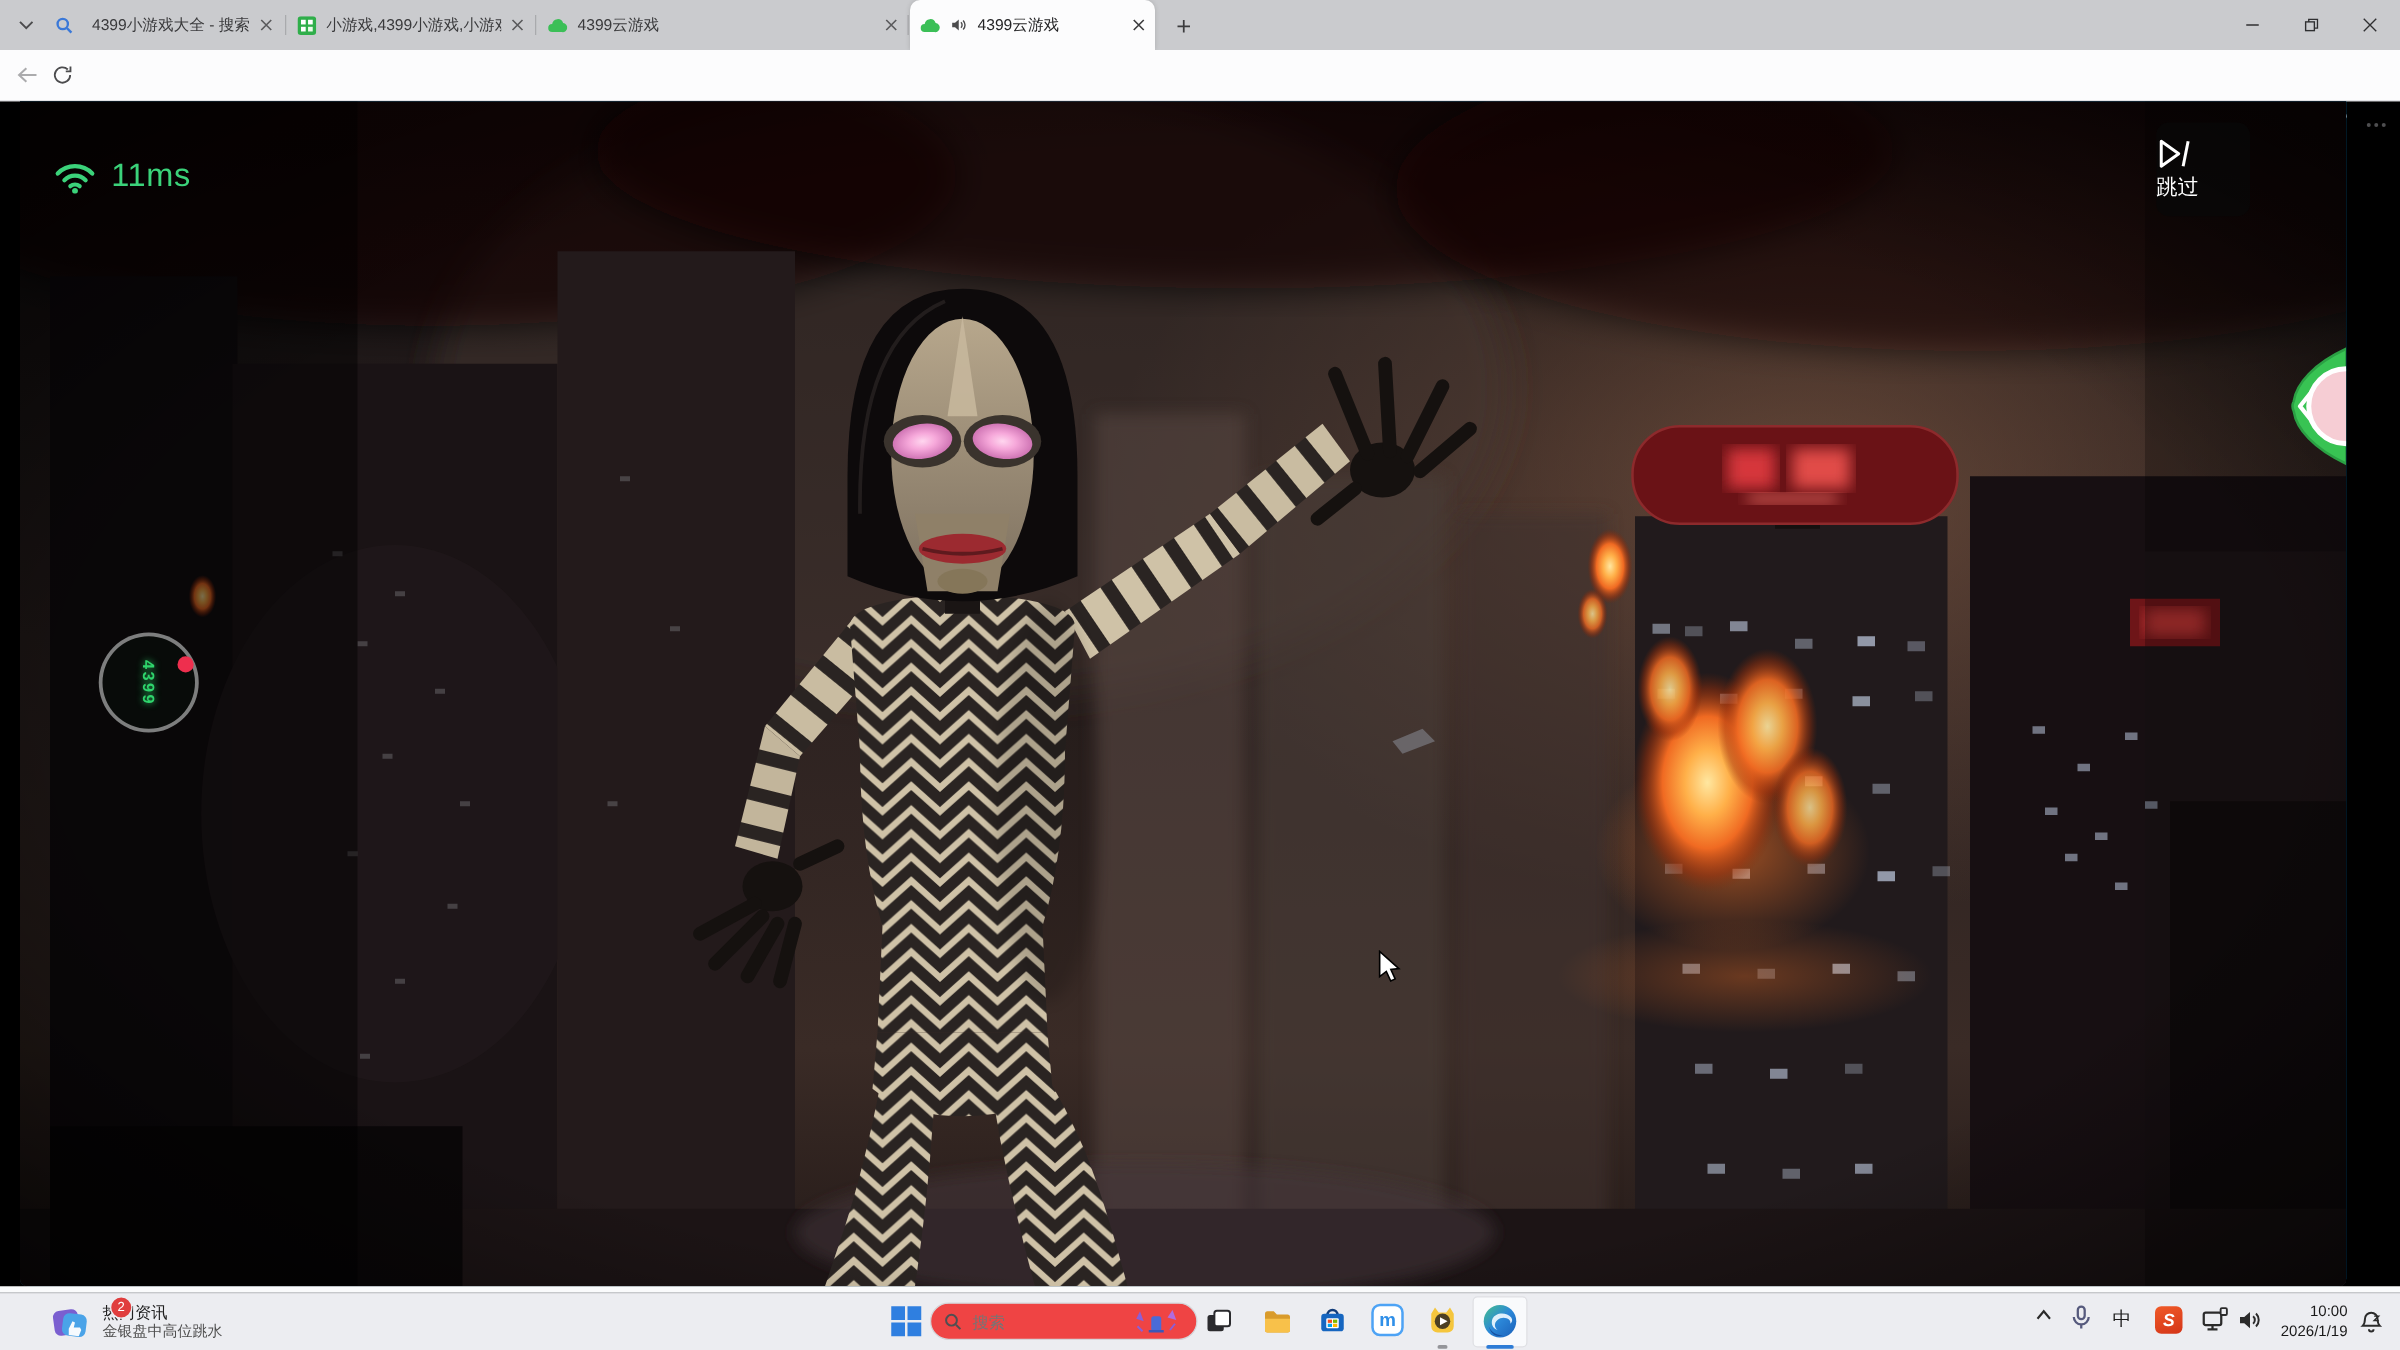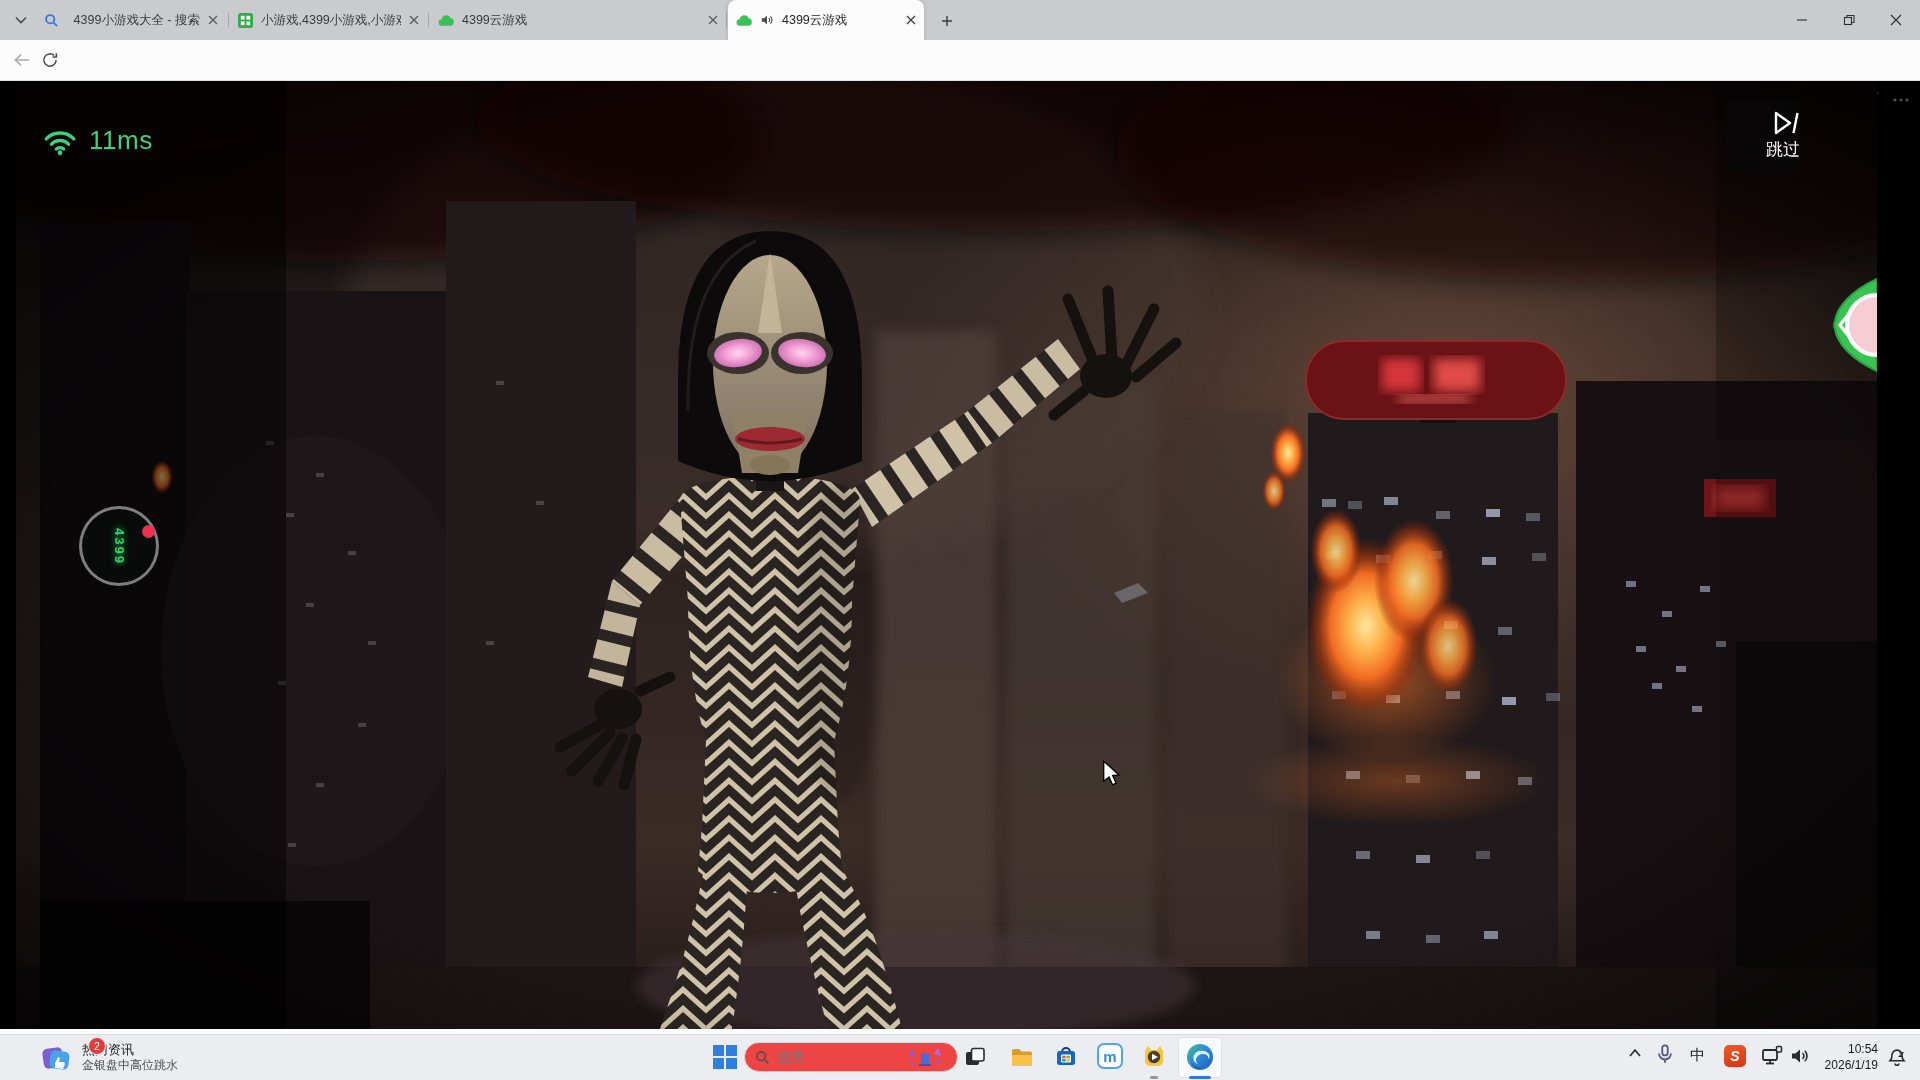--- a/index.html
+++ b/index.html
@@ -15,21 +15,21 @@
   .tabsep{top:12px;width:1px;height:16px;background:#a9aaad;}
   .chromebtn{display:flex;align-items:center;justify-content:center;}
   .winctl{top:0;width:47px;height:40px;display:flex;align-items:center;justify-content:center;}
   #toolbar{left:0;top:40px;width:1920px;height:41px;background:#fcfcfd;border-bottom:1px solid #e2e2e5;box-sizing:border-box;}
   #urlpill{left:66px;top:45px;width:1666px;height:30px;background:#f1f2f5;border:1px solid #dcdde1;border-radius:15px;display:flex;align-items:center;box-sizing:border-box;padding:0 12px;gap:8px;}
   #urltext{font-size:13px;color:#27282a;white-space:nowrap;}
   
   #video{left:16px;top:81px;width:1861px;height:948px;background:#0369a1;border-radius:0 0 6px 6px;overflow:hidden;}
   #ping{left:27px;top:44px;display:flex;align-items:center;gap:12px;}
   #pingtext{font-size:26px;color:#3BD27A;letter-spacing:.5px;}
-  #skipbtn{left:1709px;top:17px;width:75px;height:75px;background:rgba(8,8,8,.72);border-radius:10px;display:flex;flex-direction:column;align-items:flex-end;justify-content:center;gap:2px;}
+  #skipbtn{left:1709px;top:17px;width:75px;height:75px;background:rgba(8,8,8,.72);border-radius:10px;display:flex;flex-direction:column;align-items:flex-start;justify-content:center;gap:2px;}
   #skiplabel{color:#fff;font-size:17px;}
   #floatcircle{left:63px;top:425px;width:80px;height:80px;border-radius:50%;border:3px solid rgba(165,165,165,.75);background:rgba(8,12,9,.85);box-sizing:border-box;display:flex;align-items:center;justify-content:center;}
   #floatcircle .vtext{writing-mode:vertical-rl;font-size:13px;font-weight:bold;color:#2fd46c;letter-spacing:2px;text-shadow:0 0 6px rgba(47,212,108,.9);}
   #floatdot{left:126px;top:444px;width:13px;height:13px;border-radius:50%;background:#ee2f4e;}
   #sidewidget{right:0;top:196px;width:46px;height:96px;}
   
   #gapstrip{left:0;top:1029px;width:1920px;height:5px;background:#fafbfc;}
   #taskbar{left:0;top:1034px;width:1920px;height:46px;background:#ecedf1;border-top:1px solid #d8d9dd;box-sizing:border-box;}
   #widgetsbtn{left:40px;top:1037px;height:40px;display:flex;align-items:center;gap:10px;}
   #widgetstext .t1{font-size:13px;color:#1f1f1f;line-height:16px;}
@@ -579,21 +579,21 @@
     </svg>
   </div>
   <div class="abs" style="left:1788px;top:1044px;">
     <svg width="24" height="24" viewBox="0 0 24 24">
       <path d="M4 9.5 v5 h3.4 L12 18.5 V5.5 L7.4 9.5 Z" fill="#2b2b2b"></path>
       <path d="M14.5 9 a4 4 0 0 1 0 6" fill="none" stroke="#2b2b2b" stroke-width="1.6"></path>
       <path d="M16.8 6.8 a7.3 7.3 0 0 1 0 10.4" fill="none" stroke="#2b2b2b" stroke-width="1.6"></path>
     </svg>
   </div>
   <div id="clock" class="abs">
-    <div>10:54</div>
+    <div>10:00</div>
     <div>2026/1/19</div>
   </div>
   <div class="abs" style="left:1886px;top:1045px;">
     <svg width="22" height="24" viewBox="0 0 24 24">
       <path d="M12 4.5 a5.5 5.5 0 0 1 5.5 5.5 c0 4 1.4 5.4 2 6 H4.5 c.6 -.6 2 -2 2 -6 A5.5 5.5 0 0 1 12 4.5 Z" fill="none" stroke="#2b2b2b" stroke-width="1.7"></path>
       <path d="M10 19 a2 2 0 0 0 4 0" fill="none" stroke="#2b2b2b" stroke-width="1.7"></path>
       <path d="M14.5 7.5 h4 l-4 4 h4" fill="none" stroke="#2b2b2b" stroke-width="1.2"></path>
     </svg>
   </div>
 

